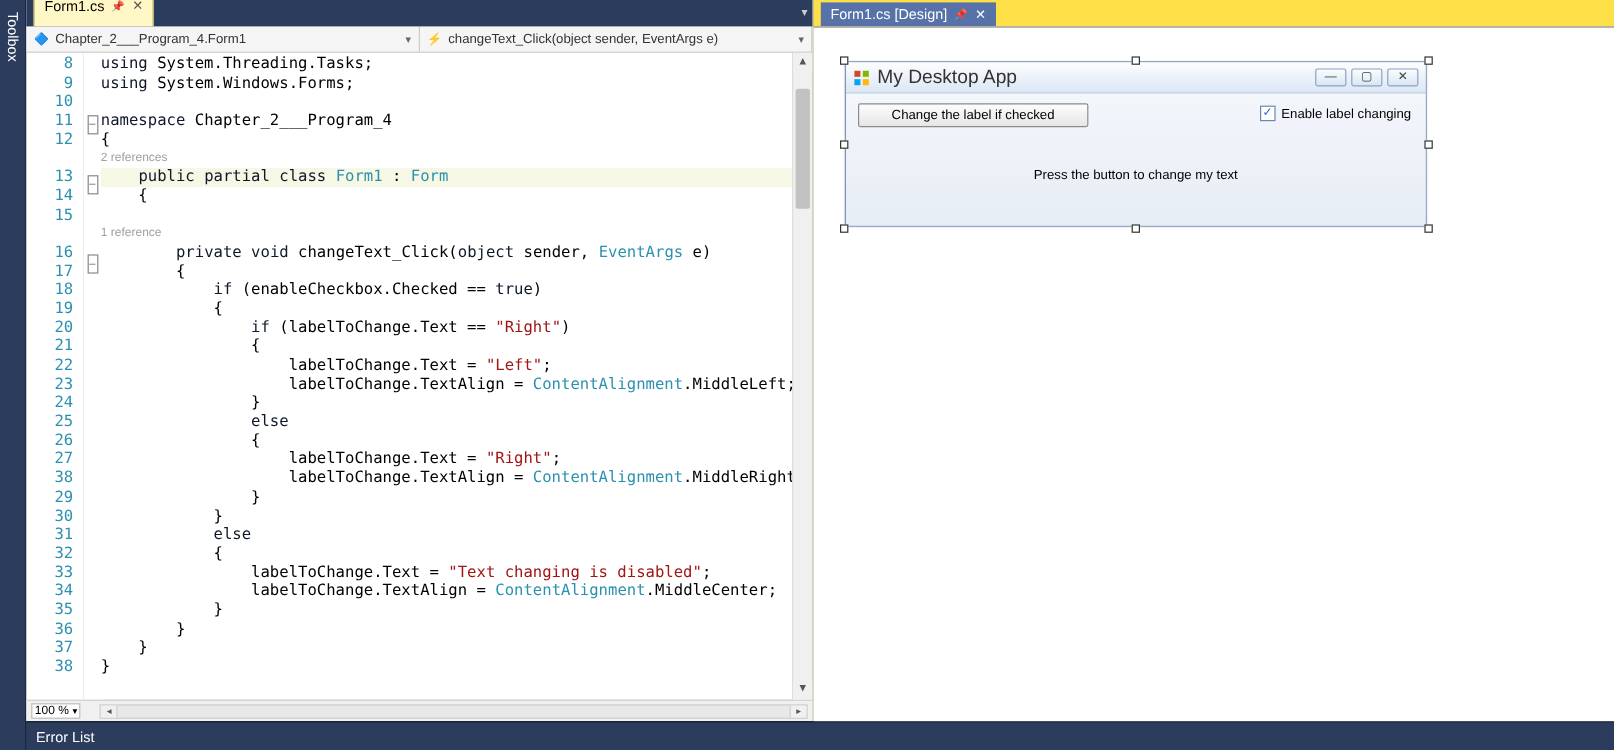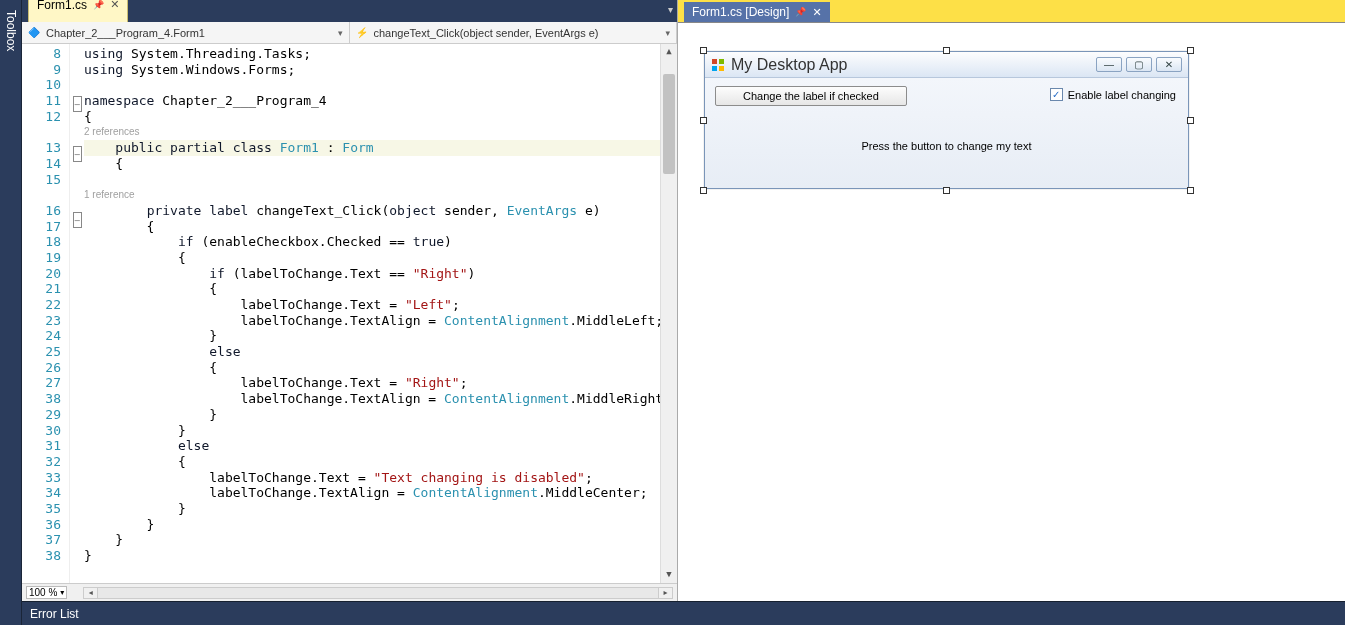--- a/index.html
+++ b/index.html
@@ -463,21 +463,21 @@
             <div class="line"><span class="kw">using</span> System.Threading.Tasks;</div>
             <div class="line"><span class="kw">using</span> System.Windows.Forms;</div>
             <div class="line"></div>
             <div class="line"><span class="kw">namespace</span> Chapter_2___Program_4</div>
             <div class="line">{</div>
             <div class="codelens">    2 references</div>
             <div class="line highlight-line">    <span class="kw">public</span> <span class="kw">partial</span> <span class="kw">class</span> <span class="type">Form1</span> : <span class="type">Form</span></div>
             <div class="line">    {</div>
             <div class="line"></div>
             <div class="codelens">        1 reference</div>
-            <div class="line">        <span class="kw">private</span> <span class="kw">label</span> changeText_Click(<span class="kw">object</span> sender, <span class="type">EventArgs</span> e)</div>
+            <div class="line">        <span class="kw">private</span> <span class="kw">void</span> changeText_Click(<span class="kw">object</span> sender, <span class="type">EventArgs</span> e)</div>
             <div class="line">        {</div>
             <div class="line">            <span class="kw">if</span> (enableCheckbox.Checked == <span class="kw">true</span>)</div>
             <div class="line">            {</div>
             <div class="line">                <span class="kw">if</span> (labelToChange.Text == <span class="str">"Right"</span>)</div>
             <div class="line">                {</div>
             <div class="line">                    labelToChange.Text = <span class="str">"Left"</span>;</div>
             <div class="line">                    labelToChange.TextAlign = <span class="type">ContentAlignment</span>.MiddleLeft;</div>
             <div class="line">                }</div>
             <div class="line">                <span class="kw">else</span></div>
             <div class="line">                {</div>

